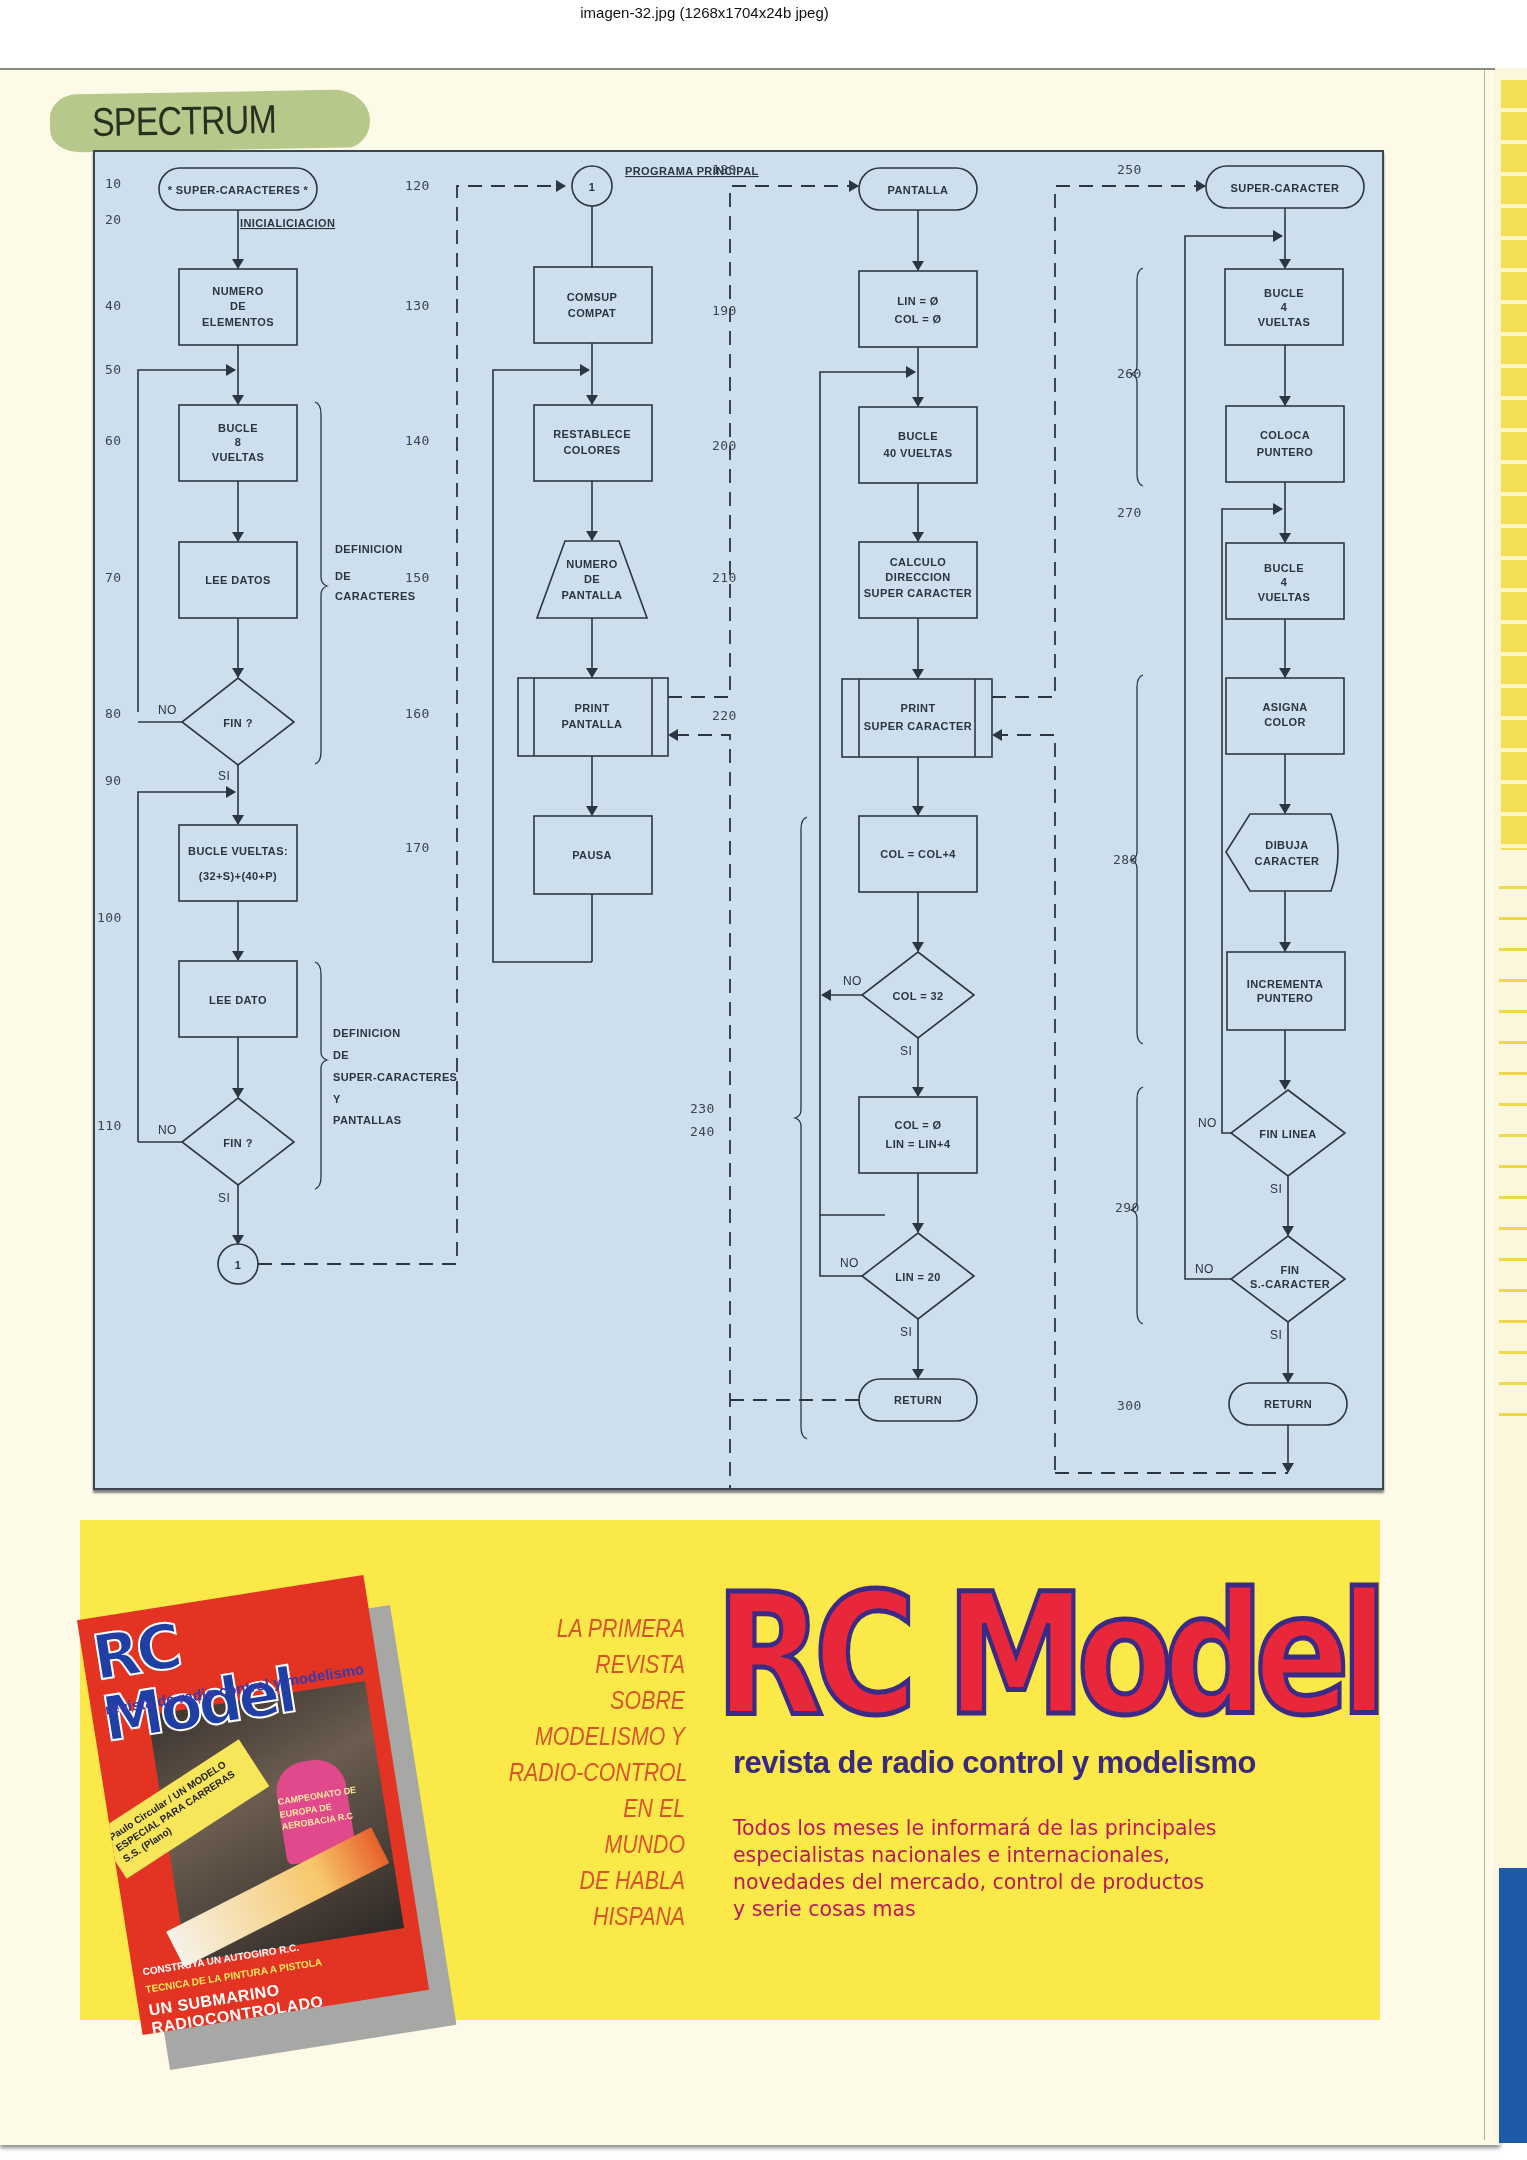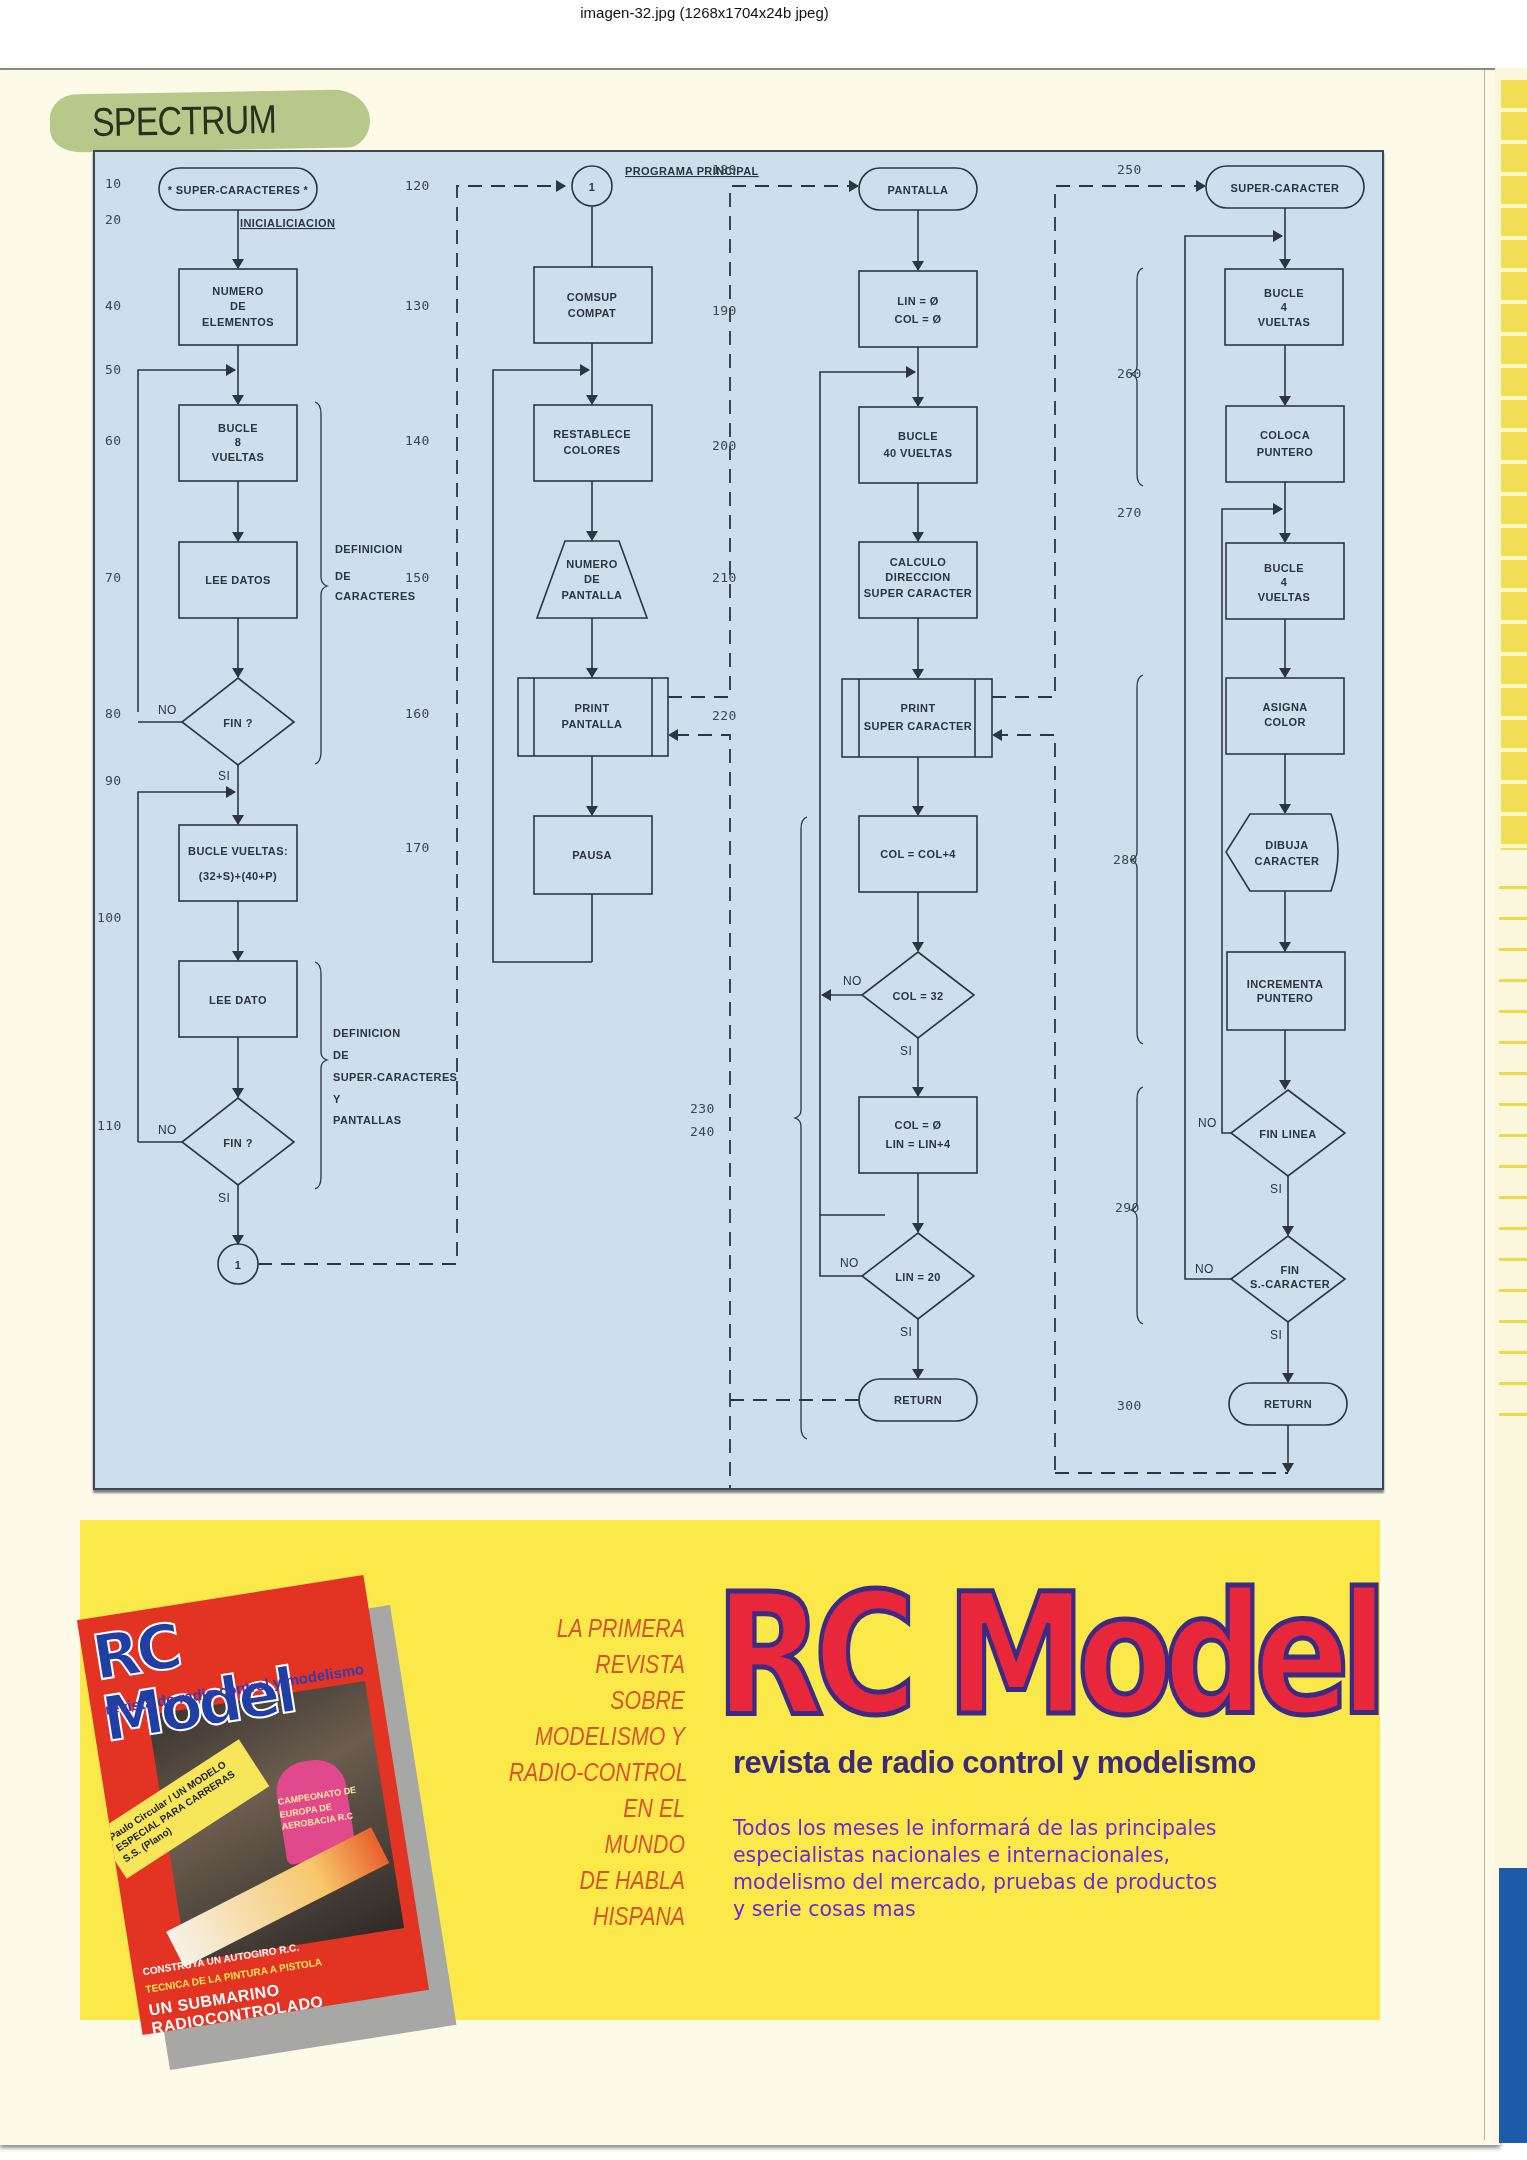--- a/index.html
+++ b/index.html
@@ -117,21 +117,21 @@
     font-family: "DejaVu Sans", sans-serif; font-weight: bold; font-size: 168px; line-height: 170px;
     letter-spacing: -12px; color: #e8283a; -webkit-text-stroke: 5px #3b2a86; white-space: nowrap;
     transform: scaleX(0.84) scaleY(1.0); transform-origin: left top;
   }
   .logo-sub {
     position: absolute; left: 733px; top: 1745px; font-family: "Liberation Sans", sans-serif; font-weight: bold;
     font-size: 31px; letter-spacing: -0.5px; color: #3a2a7e; white-space: nowrap;
   }
   .ad-body {
     position: absolute; left: 733px; top: 1815px; width: 600px;
-    font-family: "DejaVu Sans", sans-serif; font-size: 20.5px; line-height: 27px; color: #6d28d9;
+    font-family: "DejaVu Sans", sans-serif; font-size: 20.5px; line-height: 27px; color: #be185d;
   }
   .ad-body div { white-space: nowrap; }
 </style>
 </head>
 <body>
 
 <div class="file-caption">imagen-32.jpg (1268x1704x24b jpeg)</div>
 <div class="page"></div>
 <div class="spine-line"></div>
 <div class="binding">
@@ -446,15 +446,15 @@
   <div>DE HABLA</div>
   <div>HISPANA</div>
 </div>
 
 <div class="logo">RC Model</div>
 <div class="logo-sub">revista de radio control y modelismo</div>
 
 <div class="ad-body">
   <div>Todos los meses le informará de las principales</div>
   <div>especialistas nacionales e internacionales,</div>
-  <div>modelismo del mercado, pruebas de productos</div>
+  <div>novedades del mercado, control de productos</div>
   <div>y serie cosas mas</div>
 </div>
 
 </body></html>

